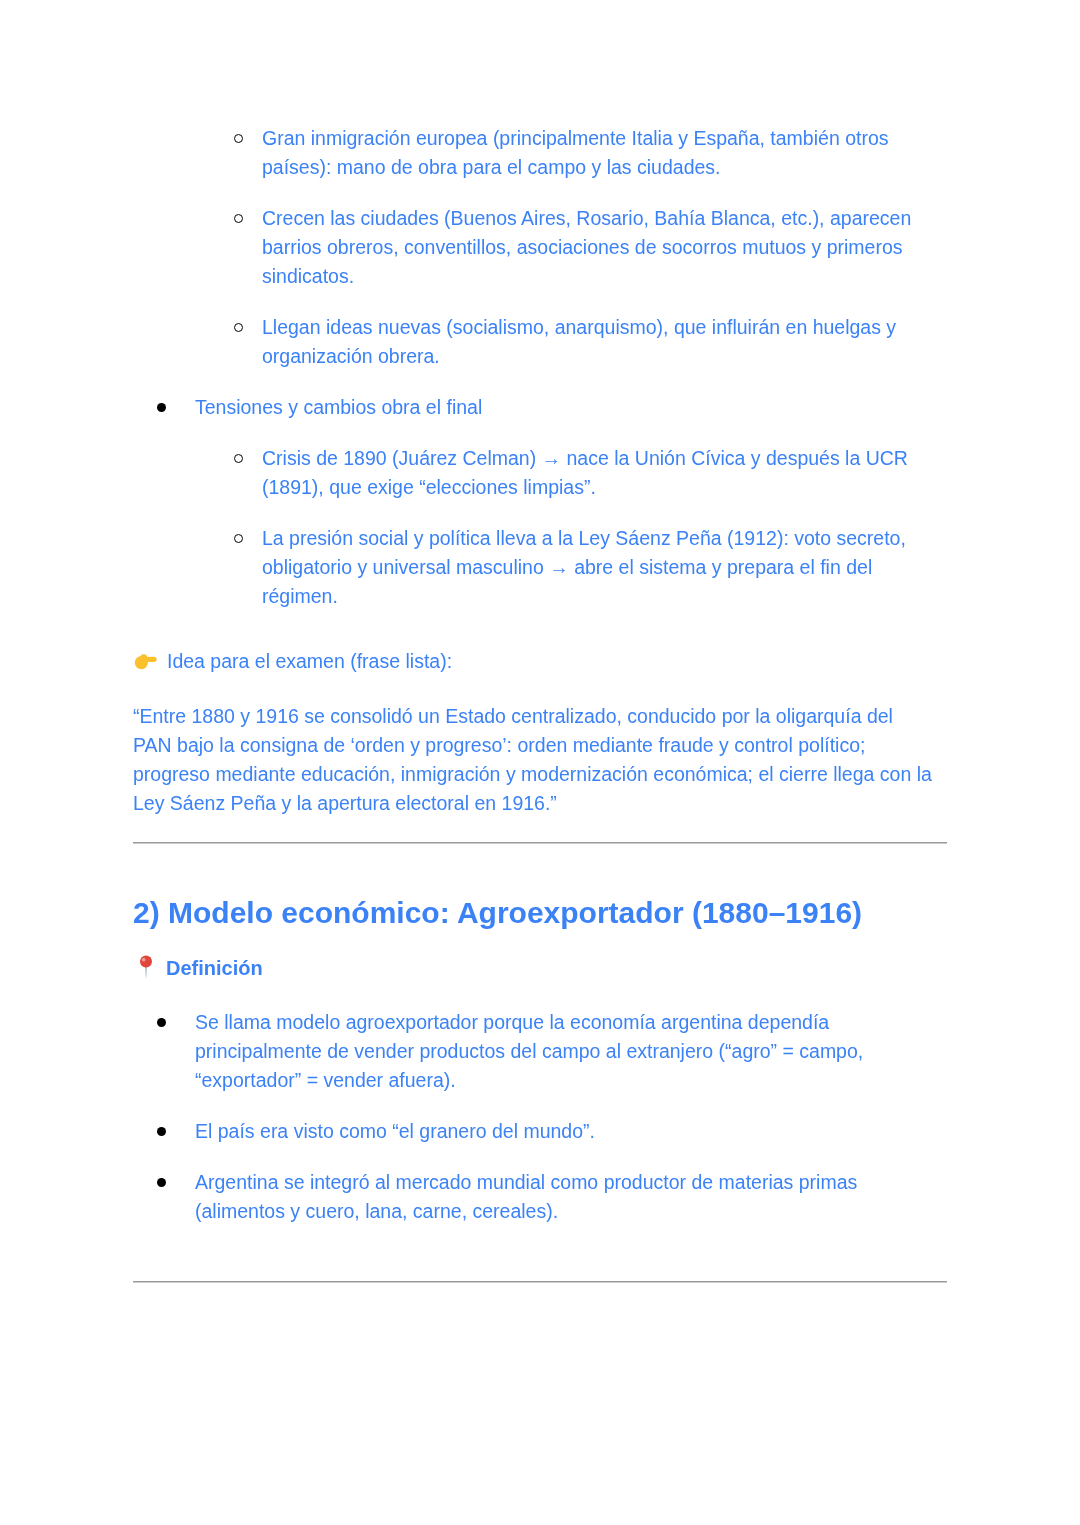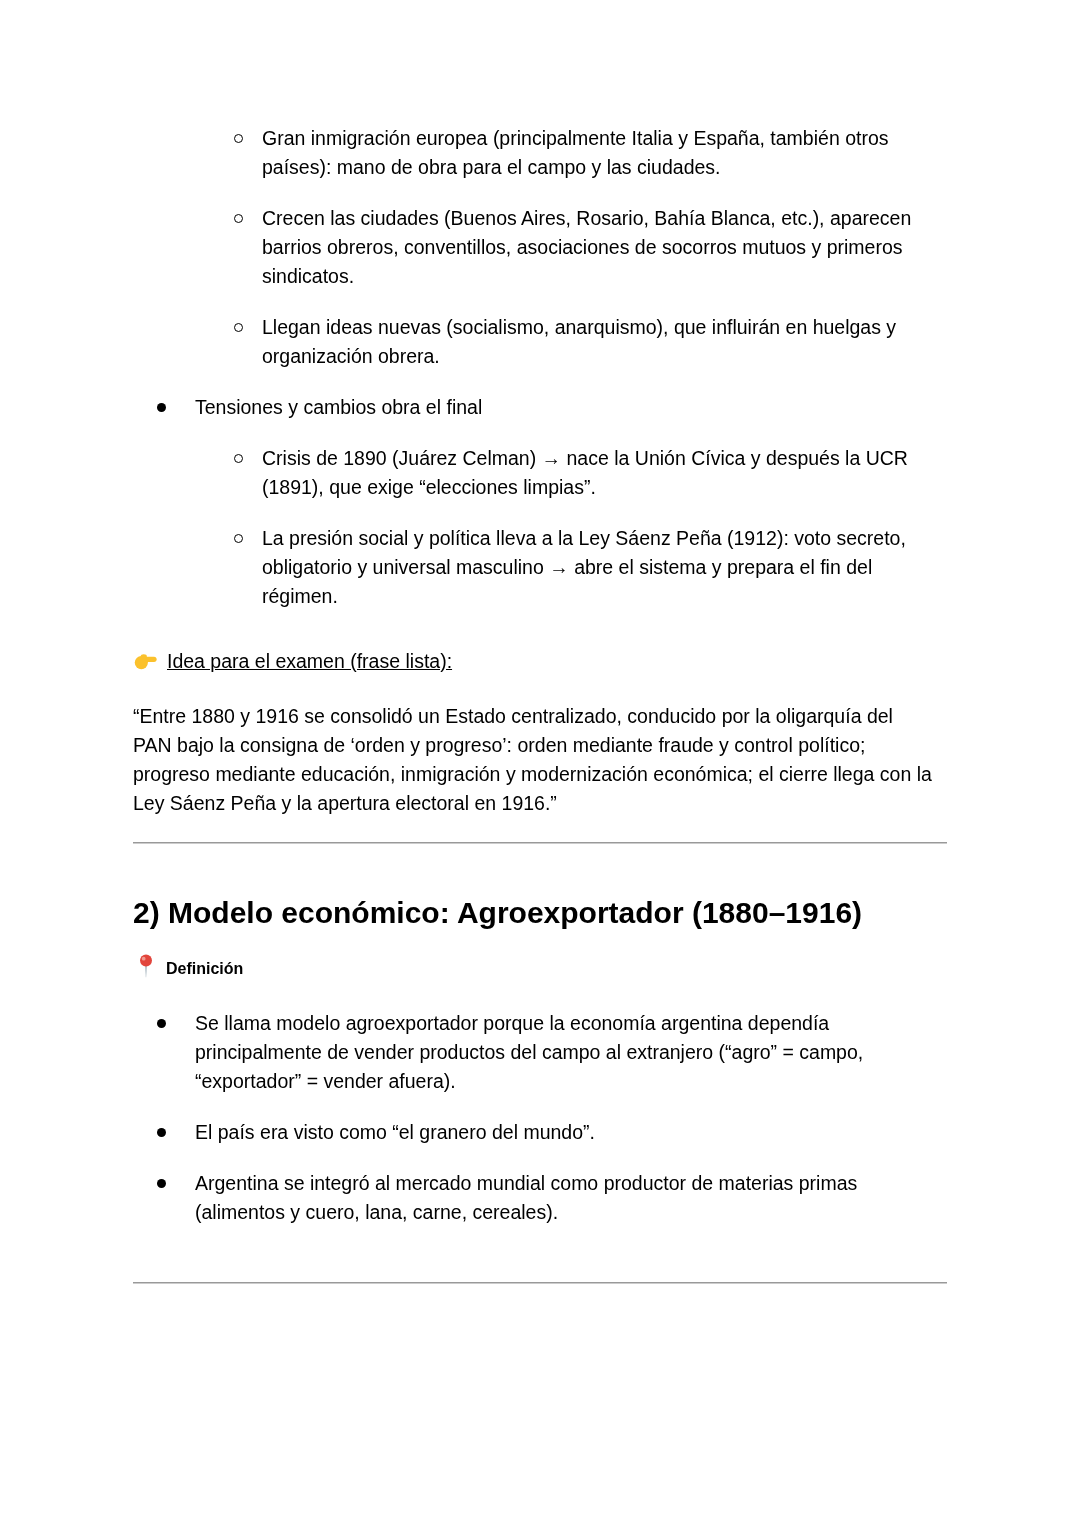--- a/index.html
+++ b/index.html
@@ -8,48 +8,48 @@
     background: #ffffff;
     overflow: hidden;
   }
   .page {
     box-sizing: border-box;
     width: 1080px; height: 1525px;
     padding: 124px 133px 0 133px;
     font-family: "Liberation Sans", sans-serif;
     font-size: 19.5px;
     line-height: 29px;
-    color: #000000;
+    color: #3b82f6;
   }
   .li { position: relative; margin: 0 0 22px 0; }
   .li1 { padding-left: 62px; }
   .li2 { padding-left: 129px; }
   .bullet {
     position: absolute; top: 10px;
     width: 9px; height: 9px;
     border-radius: 50%;
     box-sizing: border-box;
   }
   .b1 { left: 24px; background: #000000; }
   .b2 { left: 101px; border: 1.5px solid #000000; background: transparent; }
-  .tip { margin: 36px 0 8px 0; text-decoration: underline; }
+  .tip { margin: 36px 0 8px 0; }
   .tip svg { vertical-align: -5px; margin-right: 9px; }
   .quote { margin: 26px 4px 0 0; width: 801px; }
   .divider {
     border: none; height: 2px; margin: 24px 0 0 0;
     background: linear-gradient(to bottom, #999999 0, #999999 1px, #cccccc 1px, #cccccc 2px);
   }
   .divider2 { margin-top: 55px; }
   h2.heading {
     margin: 52px 0 0 0;
     font-size: 30px; line-height: 33px; font-weight: bold;
   }
   h3.def {
     margin: 24px 0 0 0;
-    font-size: 16px; line-height: 30px; font-weight: bold;
+    font-size: 20px; line-height: 30px; font-weight: bold;
   }
   h3.def svg { vertical-align: -5px; margin-right: 7px; }
   .deflist { margin-top: 25px; }
 </style>
 </head>
 <body>
 
 <div class="page">
 
   <div class="li li2">

